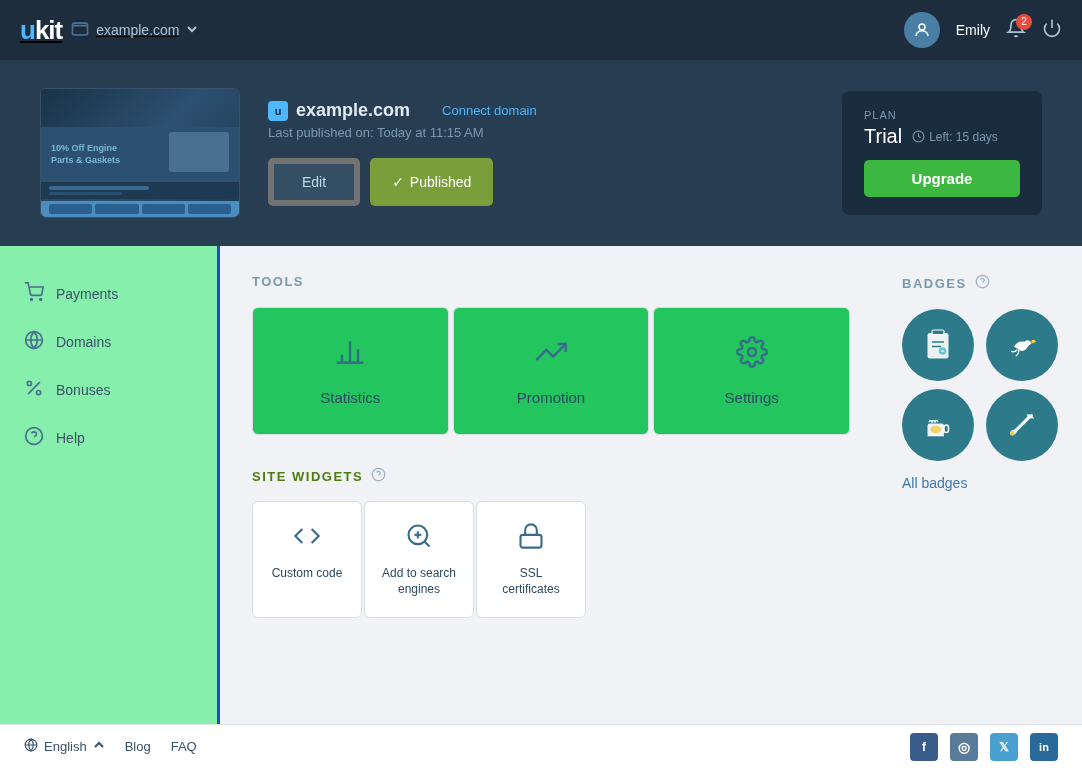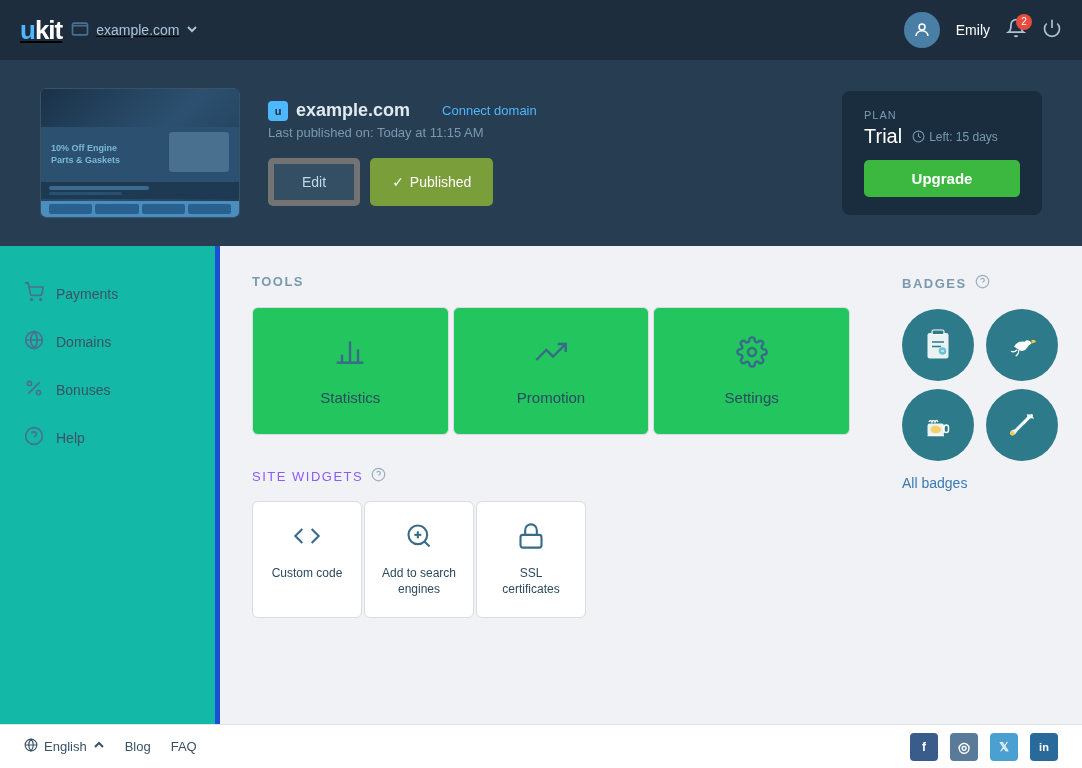--- a/index.html
+++ b/index.html
@@ -113,23 +113,23 @@
       background: #3cb840; color: white;
       border: none; font-size: 15px; font-weight: 600; cursor: pointer;
     }
 
     
     .main { display: flex; height: calc(768px - 60px - 180px - 44px); }
 
     
     .sidebar {
       width: 220px; flex-shrink: 0;
-      background: #14b8a6;
+      background: #86efac;
       padding: 24px 0;
-      border-right: 5px solid #1d4ed8;
+      border-right: 3px solid #1d4ed8;
     }
     .sidebar-item {
       display: flex; align-items: center; gap: 12px;
       padding: 12px 24px; cursor: pointer;
       color: #3a5268; font-size: 14px; font-weight: 500;
     }
     .sidebar-icon { font-size: 16px; color: #4a7090; }
 
     
     .content { flex: 1; padding: 28px 32px; overflow-y: auto; }
@@ -143,21 +143,21 @@
       background: #22c55e; padding: 28px 20px;
       display: flex; flex-direction: column; align-items: center; gap: 14px;
       cursor: pointer; flex: 1;
       transition: box-shadow 0.15s;
     }
     .tool-card + .tool-card { margin-left: 2px; }
     .tool-icon { font-size: 28px; color: #3a6a8a; }
     .tool-label { font-size: 15px; color: #2c4a60; font-weight: 500; }
 
     .widgets-header { display: flex; align-items: center; gap: 8px; margin-bottom: 16px; }
-    .widgets-title { font-size: 13px; font-weight: 400; letter-spacing: 1.5px; color: #8b5cf6; text-transform: uppercase; }
+    .widgets-title { font-size: 13px; font-weight: 700; letter-spacing: 1.5px; color: #4d7c0f; text-transform: uppercase; }
     .help-icon { color: #9ab0c0; font-size: 14px; cursor: pointer; }
 
     .widgets-grid { display: flex; gap: 2px; }
     .widget-card {
       border: 1px solid #d8dde2; border-radius: 6px;
       background: white; padding: 20px 16px;
       display: flex; flex-direction: column; align-items: center; gap: 10px;
       cursor: pointer; width: 110px;
     }
     .widget-icon { font-size: 24px; color: #3a6a8a; }

